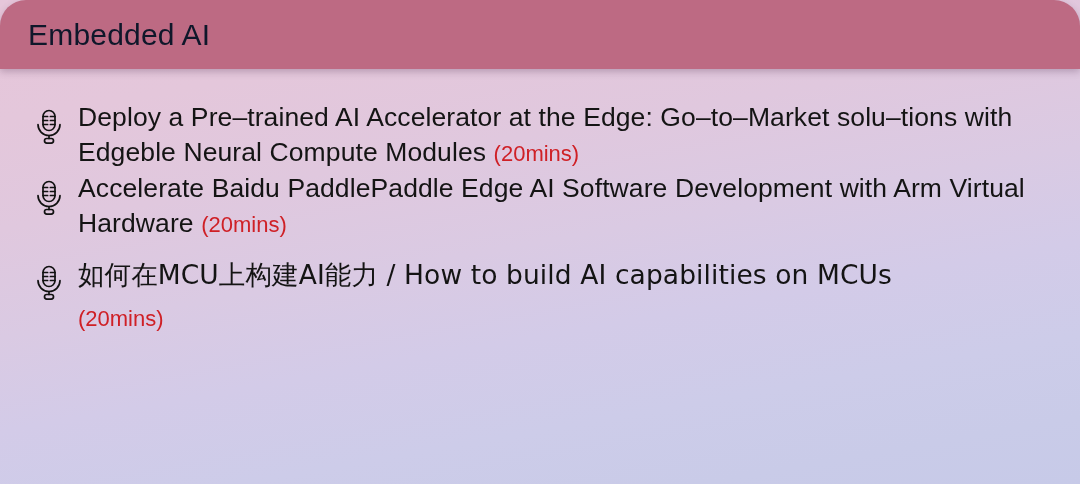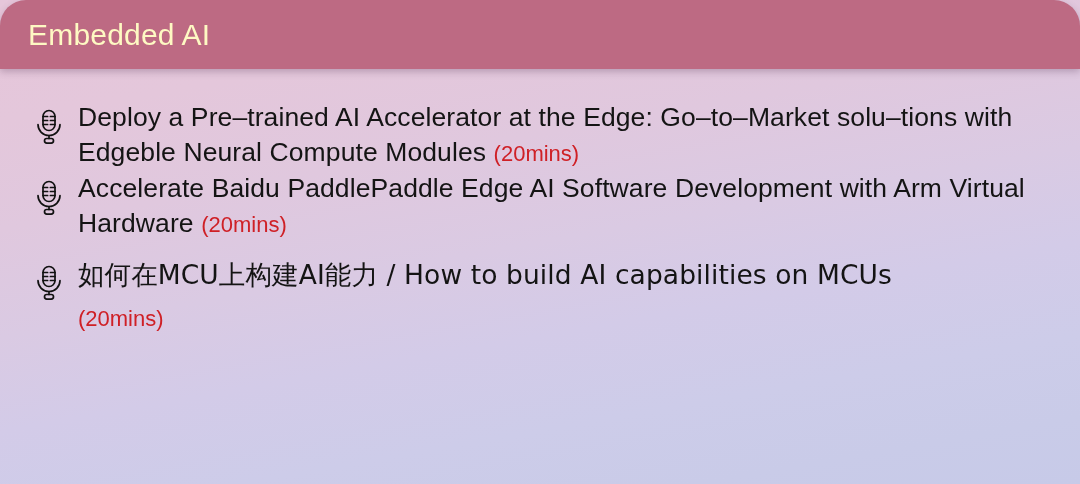--- a/index.html
+++ b/index.html
@@ -40,21 +40,21 @@
     background: #bd6a83;
     border-top-left-radius: 26px;
     border-top-right-radius: 26px;
     box-shadow: 0 3px 7px rgba(90, 60, 90, 0.30);
     box-sizing: border-box;
   }
   #header-title {
     position: absolute;
     left: 28px;
     top: 17px;
-    color: #fef9c3;
+    color: #0f172a;
     font-size: 30px;
     line-height: 36px;
     font-weight: 400;
     letter-spacing: 0.2px;
     white-space: nowrap;
   }
 
   
   #agenda-list {
     position: absolute;

